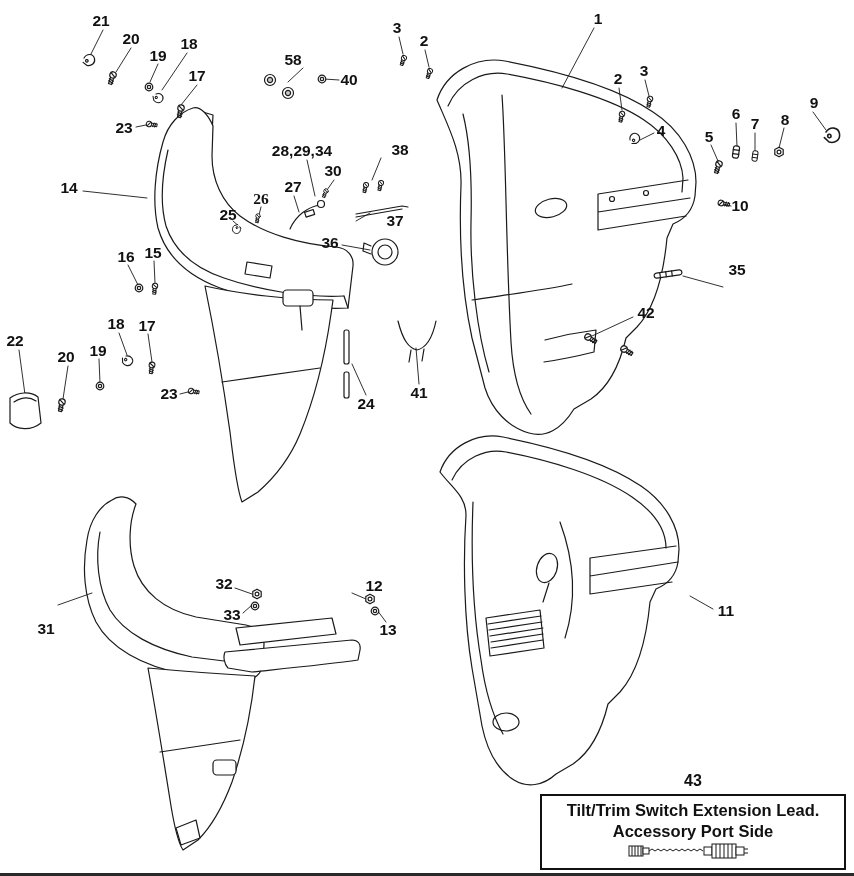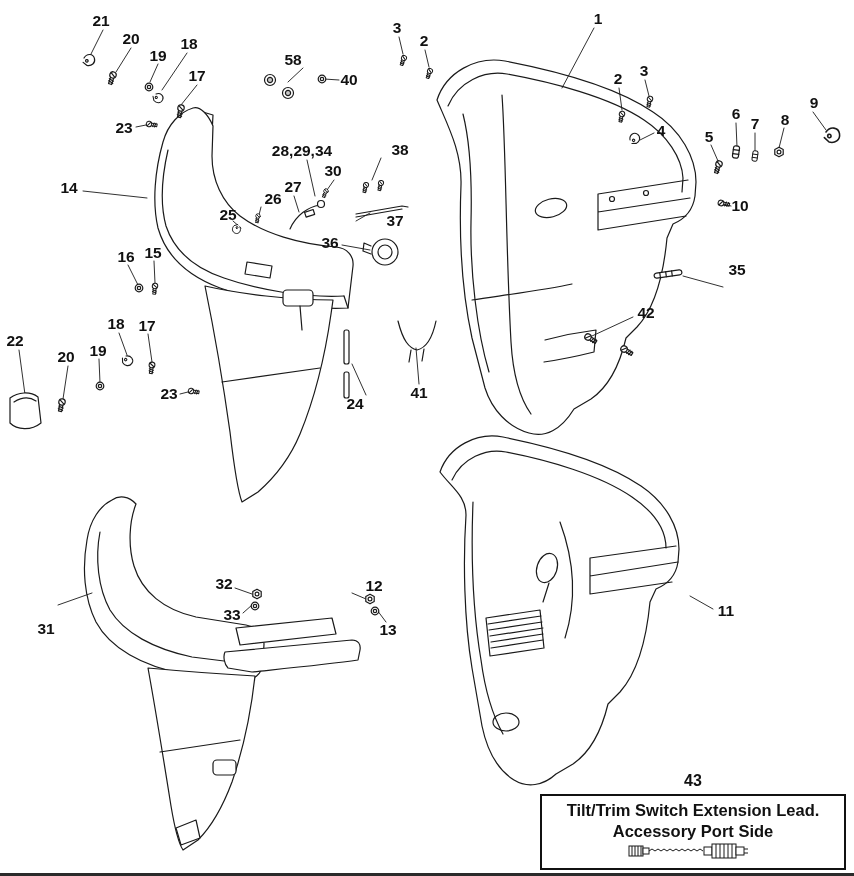--- a/index.html
+++ b/index.html
@@ -217,35 +217,35 @@
       <div class="callout" style="left: 736px; top: 114px;">6</div>
       <div class="callout" style="left: 755px; top: 124px;">7</div>
       <div class="callout" style="left: 785px; top: 120px;">8</div>
       <div class="callout" style="left: 814px; top: 103px;">9</div>
       <div class="callout" style="left: 740px; top: 206px;">10</div>
       <div class="callout" style="left: 69px; top: 188px;">14</div>
       <div class="callout" style="left: 302px; top: 151px;">28,29,34</div>
       <div class="callout" style="left: 333px; top: 171px;">30</div>
       <div class="callout" style="left: 388px; top: 150px; margin-left: 12px;">38</div>
       <div class="callout" style="left: 293px; top: 187px;">27</div>
-      <div class="callout" style="left: 273px; top: 199px;">26</div>
+      <div class="callout" style="left: 261px; top: 199px; font-family: Liberation Serif, serif;">26</div>
       <div class="callout" style="left: 228px; top: 215px;">25</div>
       <div class="callout" style="left: 347px; top: 221px; margin-left: 48px;">37</div>
       <div class="callout" style="left: 330px; top: 243px;">36</div>
       <div class="callout" style="left: 737px; top: 270px;">35</div>
       <div class="callout" style="left: 126px; top: 257px;">16</div>
       <div class="callout" style="left: 153px; top: 253px;">15</div>
       <div class="callout" style="left: 646px; top: 313px;">42</div>
       <div class="callout" style="left: 116px; top: 324px;">18</div>
       <div class="callout" style="left: 147px; top: 326px;">17</div>
       <div class="callout" style="left: 15px; top: 341px;">22</div>
       <div class="callout" style="left: 66px; top: 357px;">20</div>
       <div class="callout" style="left: 98px; top: 351px;">19</div>
       <div class="callout" style="left: 169px; top: 394px;">23</div>
-      <div class="callout" style="left: 355px; top: 404px; text-align: right;">24</div>
+      <div class="callout" style="left: 366px; top: 404px; text-align: right;">24</div>
       <div class="callout" style="left: 419px; top: 393px;">41</div>
       <div class="callout" style="left: 46px; top: 608px; margin-top: 21px;">31</div>
       <div class="callout" style="left: 224px; top: 584px;">32</div>
       <div class="callout" style="left: 232px; top: 615px;">33</div>
       <div class="callout" style="left: 342px; top: 586px; margin-left: 32px;">12</div>
       <div class="callout" style="left: 388px; top: 630px;">13</div>
       <div class="callout" style="left: 726px; top: 611px;">11</div>
     </div>
 
   <div class="accessory-num">43</div>

